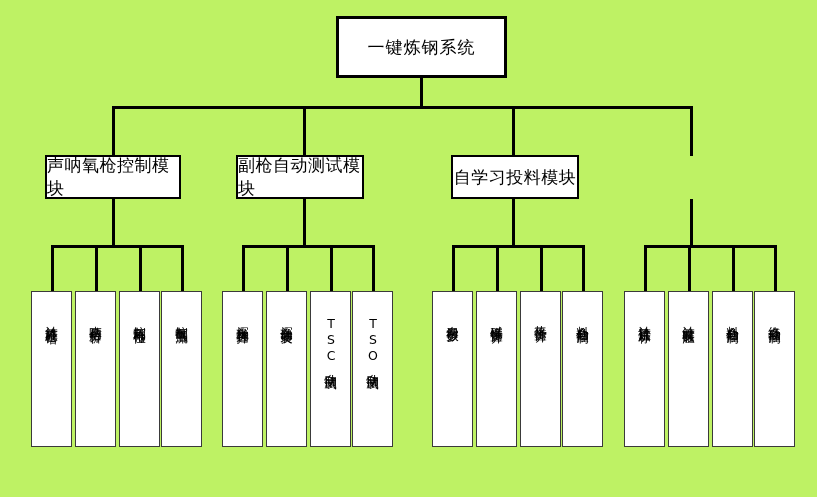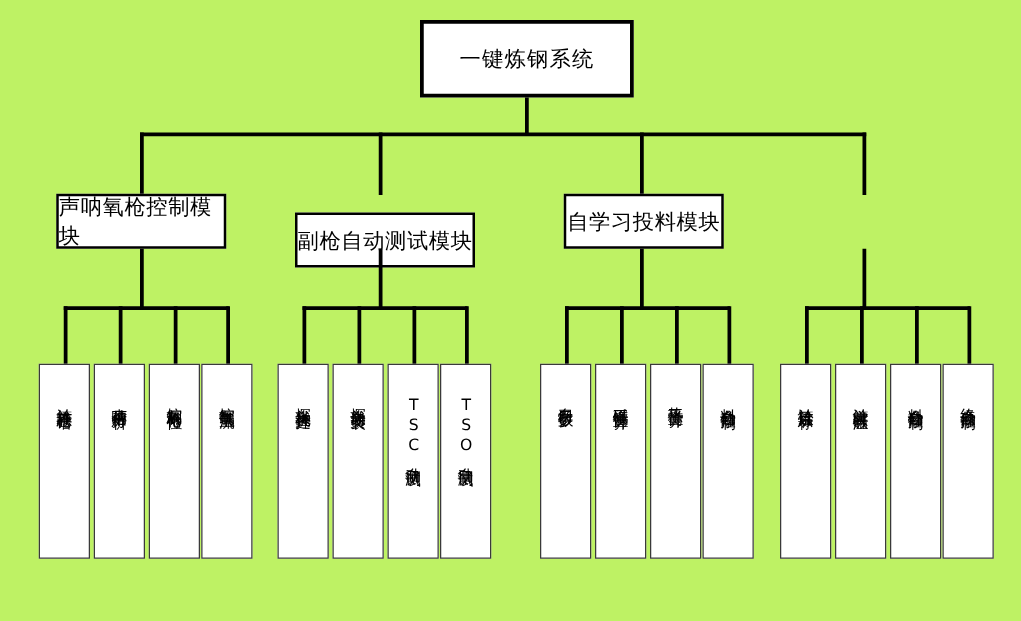--- a/index.html
+++ b/index.html
@@ -95,21 +95,21 @@
   <div class="node leaf" style="left:75px; top:291px; width:41px; height:156px;">
     <span class="vtext">声呐信号分析</span>
   </div>
   <div class="node leaf" style="left:119px; top:291px; width:41px; height:156px;">
     <span class="vtext">控制氧枪枪位</span>
   </div>
   <div class="node leaf" style="left:161px; top:291px; width:41px; height:156px;">
     <span class="vtext">控制氧气流量</span>
   </div>
 
-  <div class="node module" style="left:236px; top:170px; width:144px; height:44px;text-align:center;">
+  <div class="node module" style="left:236px; top:155px; width:128px; height:44px;">
     <span>副枪自动测试模块</span>
   </div>
   <div class="conn vline" style="left:303px; top:199px; width:3px; height:48px;"></div>
   <div class="conn hline" style="left:242px; top:245px; width:132px; height:3px;"></div>
   <div class="conn vline" style="left:242px; top:245px; width:3px; height:48px;"></div>
   <div class="conn vline" style="left:286px; top:245px; width:3px; height:48px;"></div>
   <div class="conn vline" style="left:330px; top:245px; width:3px; height:48px;"></div>
   <div class="conn vline" style="left:372px; top:245px; width:3px; height:48px;"></div>
 
   <div class="node leaf" style="left:222px; top:291px; width:41px; height:156px;">

